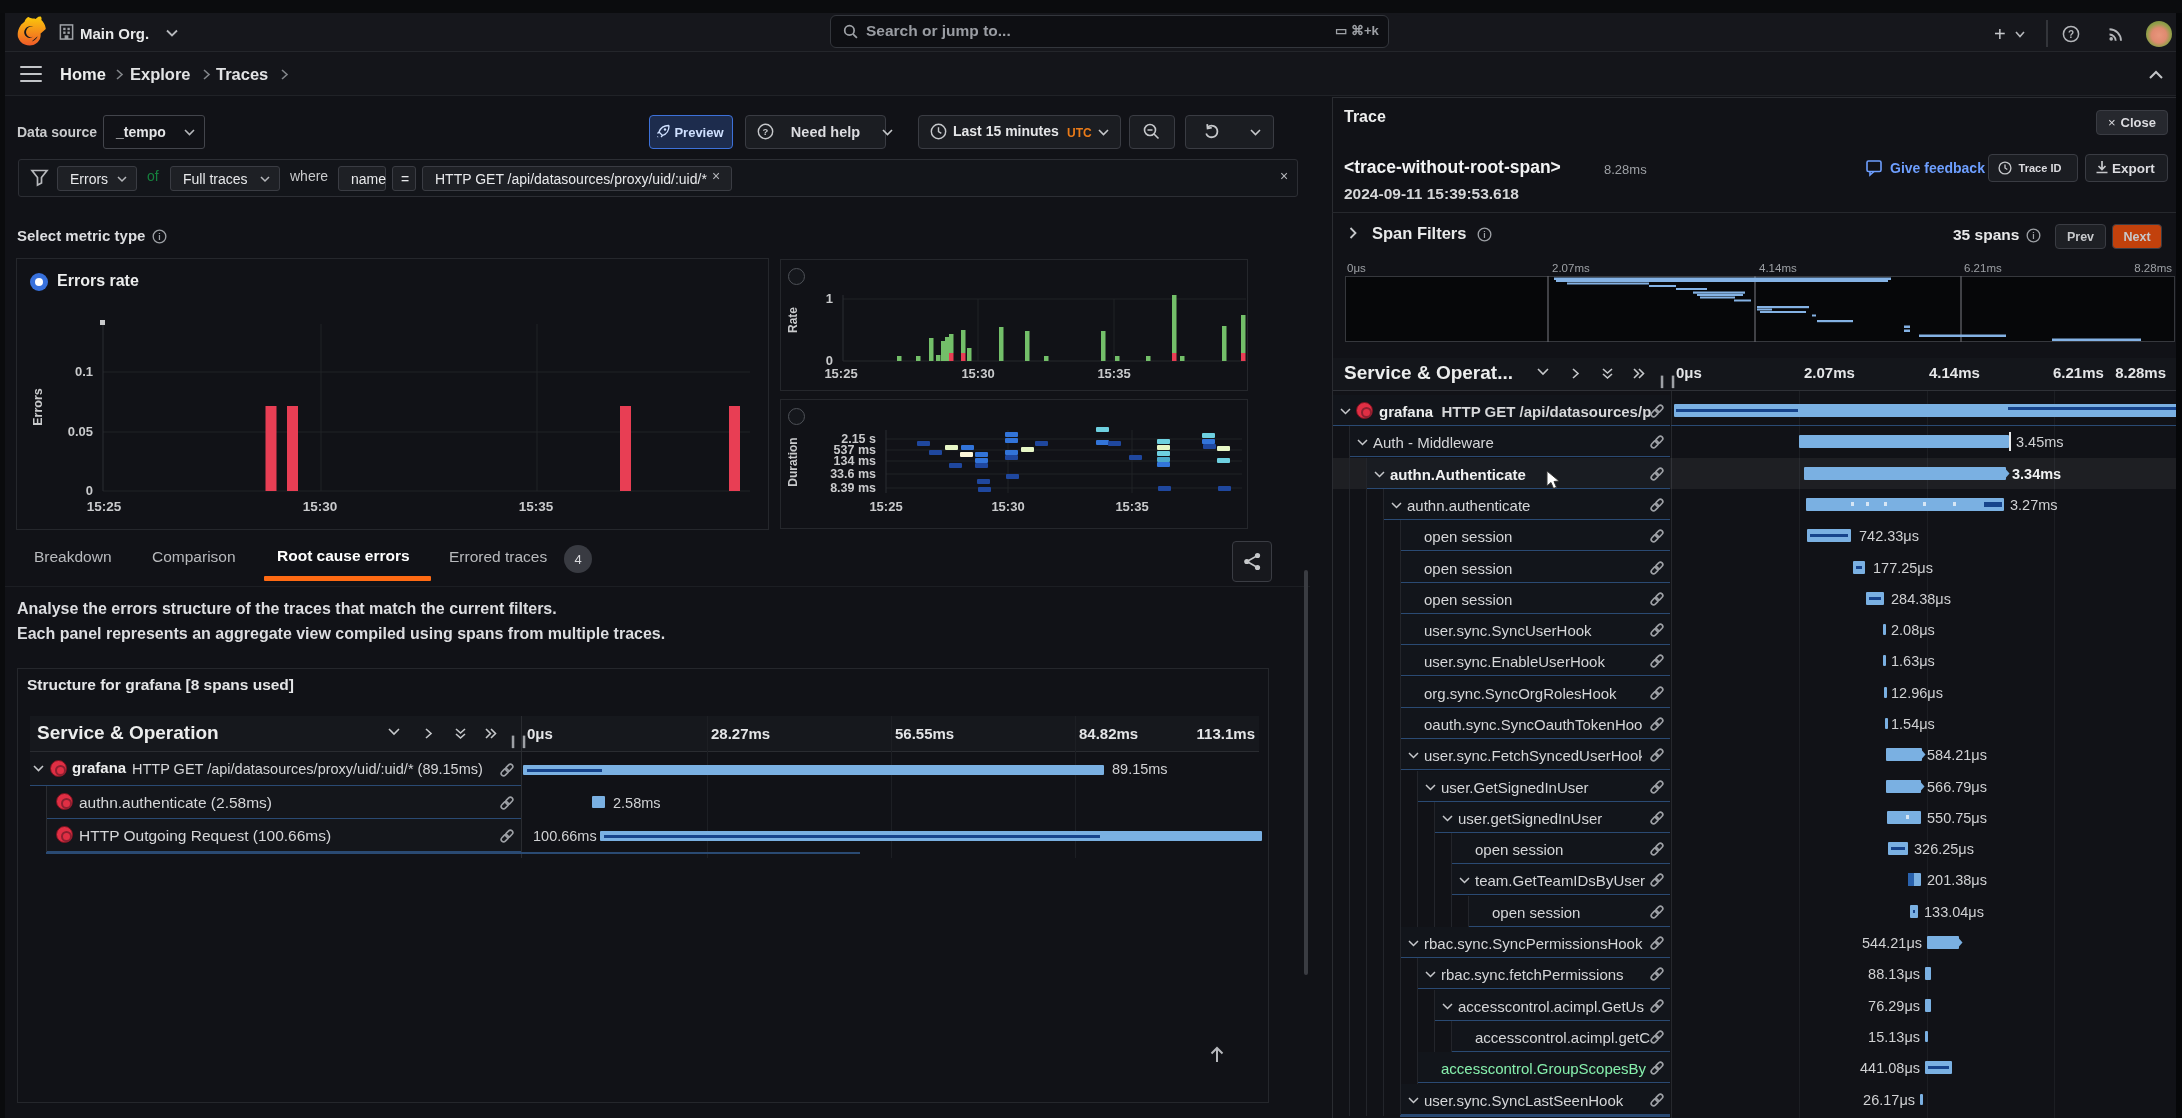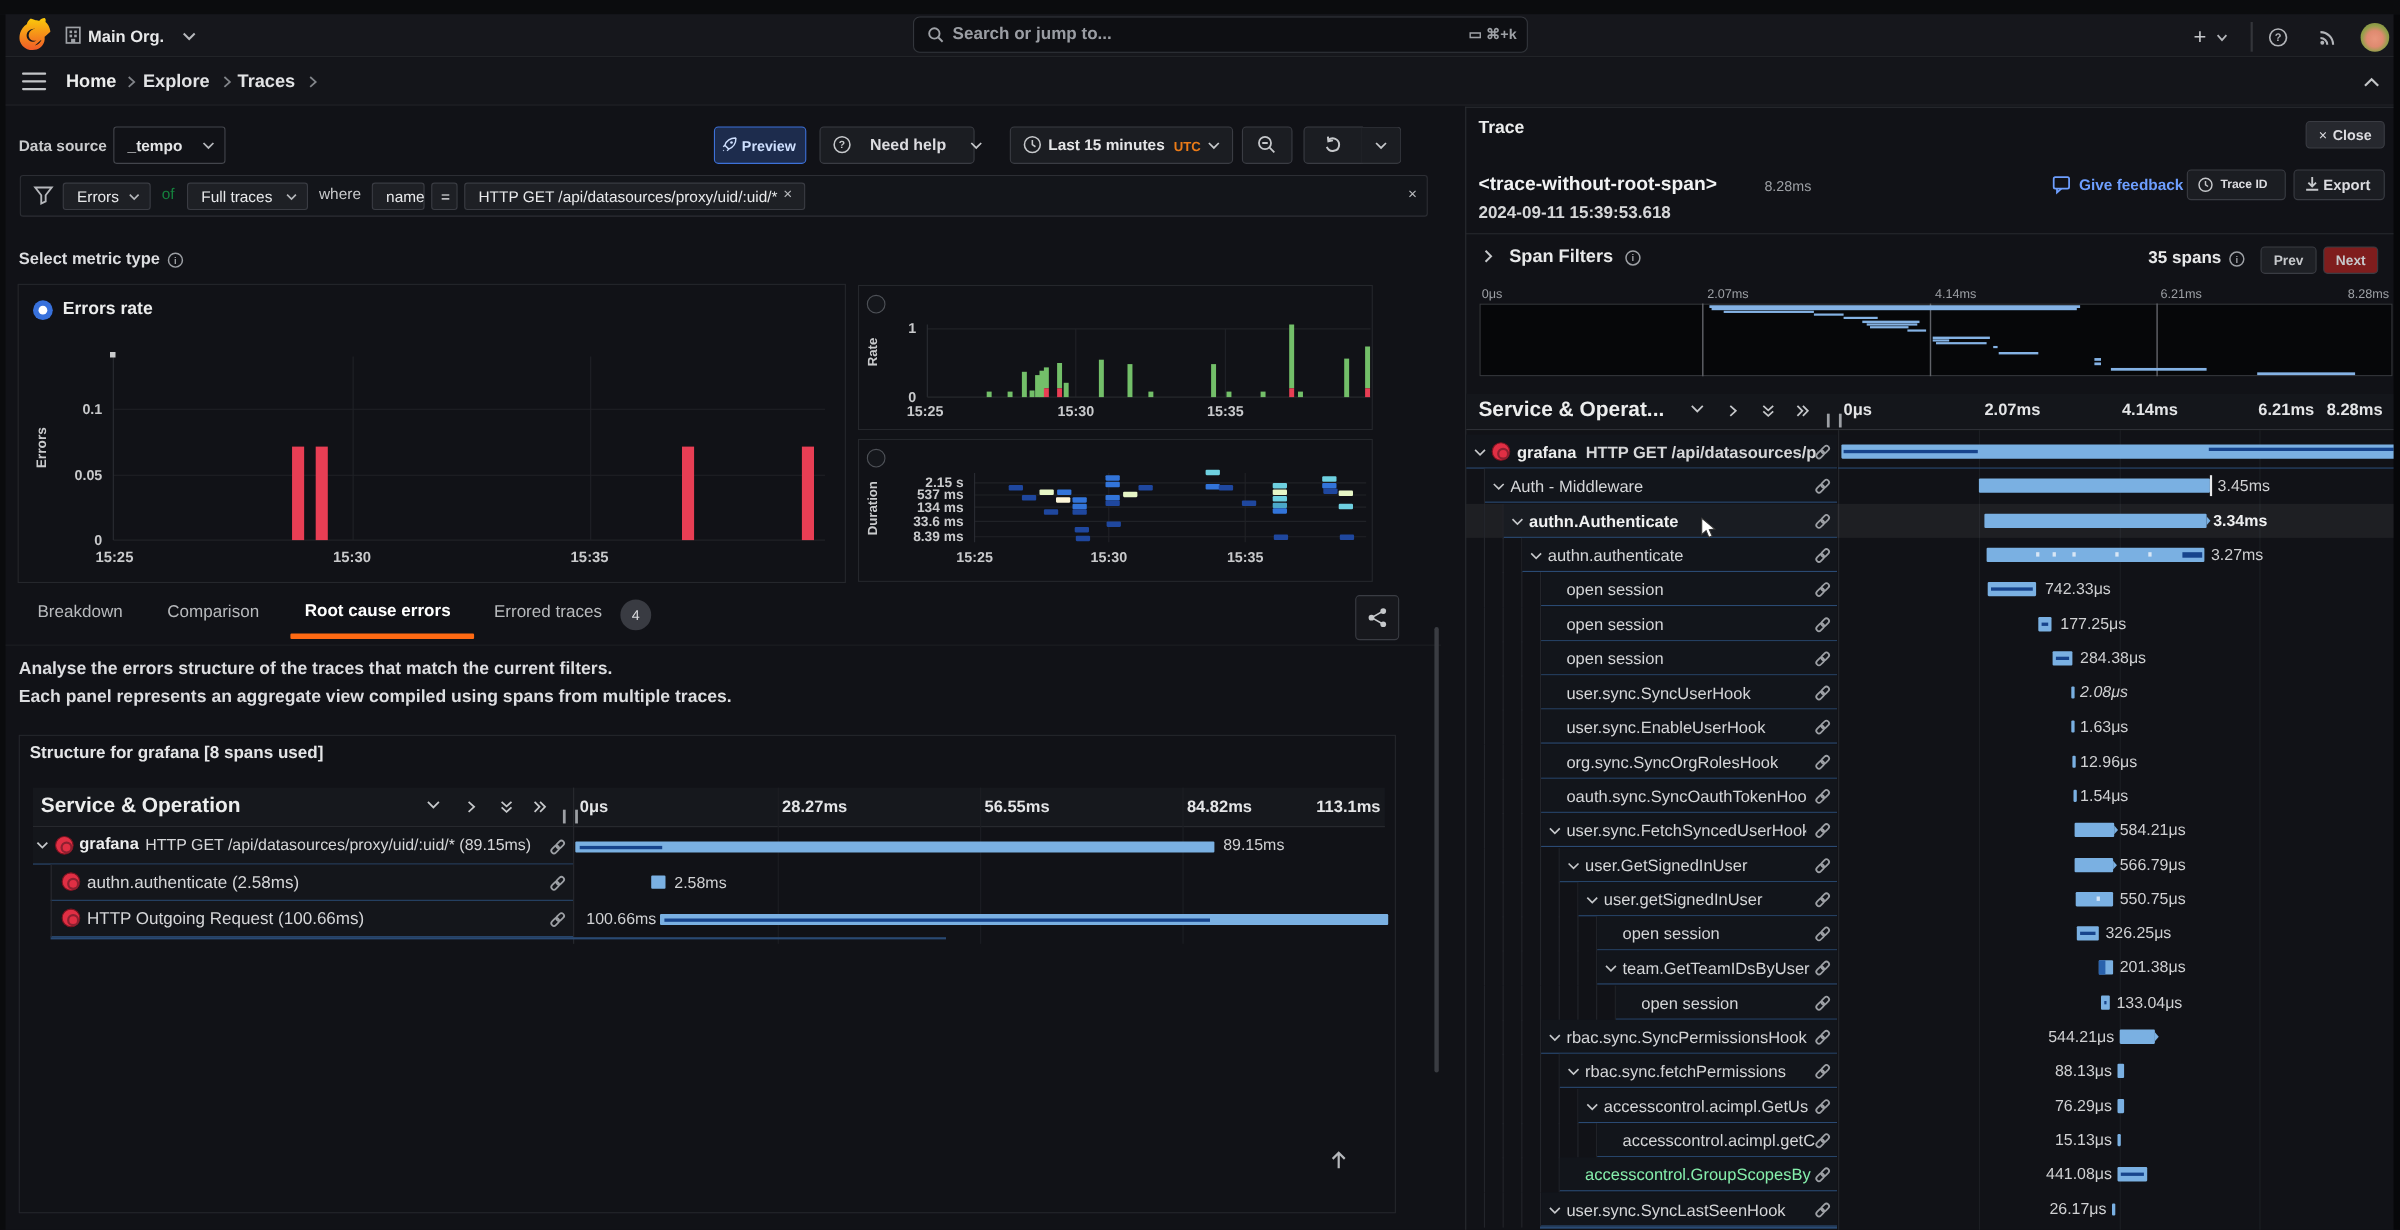--- a/index.html
+++ b/index.html
@@ -408,21 +408,21 @@
 <svg class="a" style="left:1477px;top:227px" width="15" height="15" viewBox="0 0 18 18">
     <circle cx="9" cy="9" r="7.6" fill="none" stroke="#9da0a5" stroke-width="1.6"></circle>
     <text x="9" y="12.8" text-anchor="middle" font-size="10.5" fill="#9da0a5" font-weight="bold">i</text>
   </svg>
 <div class="a bold" style="left:1953px;top:226px;font-size:15.5px;color:#e8e9ea">35 spans</div>
 <svg class="a" style="left:2026px;top:228px" width="15" height="15" viewBox="0 0 18 18">
     <circle cx="9" cy="9" r="7.6" fill="none" stroke="#9da0a5" stroke-width="1.6"></circle>
     <text x="9" y="12.8" text-anchor="middle" font-size="10.5" fill="#9da0a5" font-weight="bold">i</text>
   </svg>
 <div class="btn" style="left:2055px;top:224px;width:51px;height:25px;font-size:12.5px;color:#c6c8cb;background:#1e2025">Prev</div>
-<div class="btn" style="left:2112px;top:224px;width:50px;height:25px;font-size:12.5px;color:#c6c8cb;background:#7f1d1d">Next</div>
+<div class="btn" style="left:2112px;top:224px;width:50px;height:25px;font-size:12.5px;color:#c6c8cb;background:#c2410c">Next</div>
 <div class="a" style="left:1347px;top:262px;font-size:11.5px;color:#9da0a5">0μs</div>
 <div class="a" style="left:1552px;top:262px;font-size:11.5px;color:#9da0a5">2.07ms</div>
 <div class="a" style="left:1759px;top:262px;font-size:11.5px;color:#9da0a5">4.14ms</div>
 <div class="a" style="left:1964px;top:262px;font-size:11.5px;color:#9da0a5">6.21ms</div>
 <div class="a" style="right:10px;top:262px;font-size:11.5px;color:#9da0a5">8.28ms</div>
 <div class="a" style="left:1345px;top:276px;width:830px;height:66px;background:#060709;border:1px solid #36383d"></div>
 <svg class="a" style="left:1345px;top:276px" width="830" height="66" viewBox="0 0 830 66">
     <line x1="203" y1="0" x2="203" y2="66" stroke="#606268" stroke-width="1.3"></line>
     <line x1="410" y1="0" x2="410" y2="66" stroke="#606268" stroke-width="1.3"></line>
     <line x1="616" y1="0" x2="616" y2="66" stroke="#606268" stroke-width="1.3"></line>
@@ -592,21 +592,21 @@
 <div class="a" style="left:1400px;top:614px;width:1px;height:32px;background:#23252b"></div>
 <div class="a" style="left:1401px;top:614px;width:269px;height:31px;background:#12151b;border-bottom:1px solid #2a4a73"></div>
 <div class="rname" style="left:1424px;top:622px;width:228px;font-weight:normal;color:#d5d6d8">user.sync.SyncUserHook</div>
 <svg class="lnk" style="left:1649px;top:622px" width="16" height="16" viewBox="0 0 16 16">
 <g transform="rotate(-45 8 8)" stroke="#9da0a5" stroke-width="1.6" fill="none">
 <rect x="0.8" y="5.6" width="8" height="4.8" rx="2.4"></rect>
       <rect x="7.2" y="5.6" width="8" height="4.8" rx="2.4"></rect>
 </g>
   </svg>
 <div class="bar" style="left:1883px;top:624px;width:3px;height:11px"></div>
-<div class="dur" style="left:1891px;top:622px;font-style:italic;">2.08μs</div>
+<div class="dur" style="left:1891px;top:622px;">2.08μs</div>
 <div class="a" style="left:1349px;top:645px;width:1px;height:32px;background:#23252b"></div>
 <div class="a" style="left:1366px;top:645px;width:1px;height:32px;background:#23252b"></div>
 <div class="a" style="left:1383px;top:645px;width:1px;height:32px;background:#23252b"></div>
 <div class="a" style="left:1400px;top:645px;width:1px;height:32px;background:#23252b"></div>
 <div class="a" style="left:1401px;top:645px;width:269px;height:31px;background:#12151b;border-bottom:1px solid #2a4a73"></div>
 <div class="rname" style="left:1424px;top:653px;width:228px;font-weight:normal;color:#d5d6d8">user.sync.EnableUserHook</div>
 <svg class="lnk" style="left:1649px;top:653px" width="16" height="16" viewBox="0 0 16 16">
 <g transform="rotate(-45 8 8)" stroke="#9da0a5" stroke-width="1.6" fill="none">
 <rect x="0.8" y="5.6" width="8" height="4.8" rx="2.4"></rect>
       <rect x="7.2" y="5.6" width="8" height="4.8" rx="2.4"></rect>

